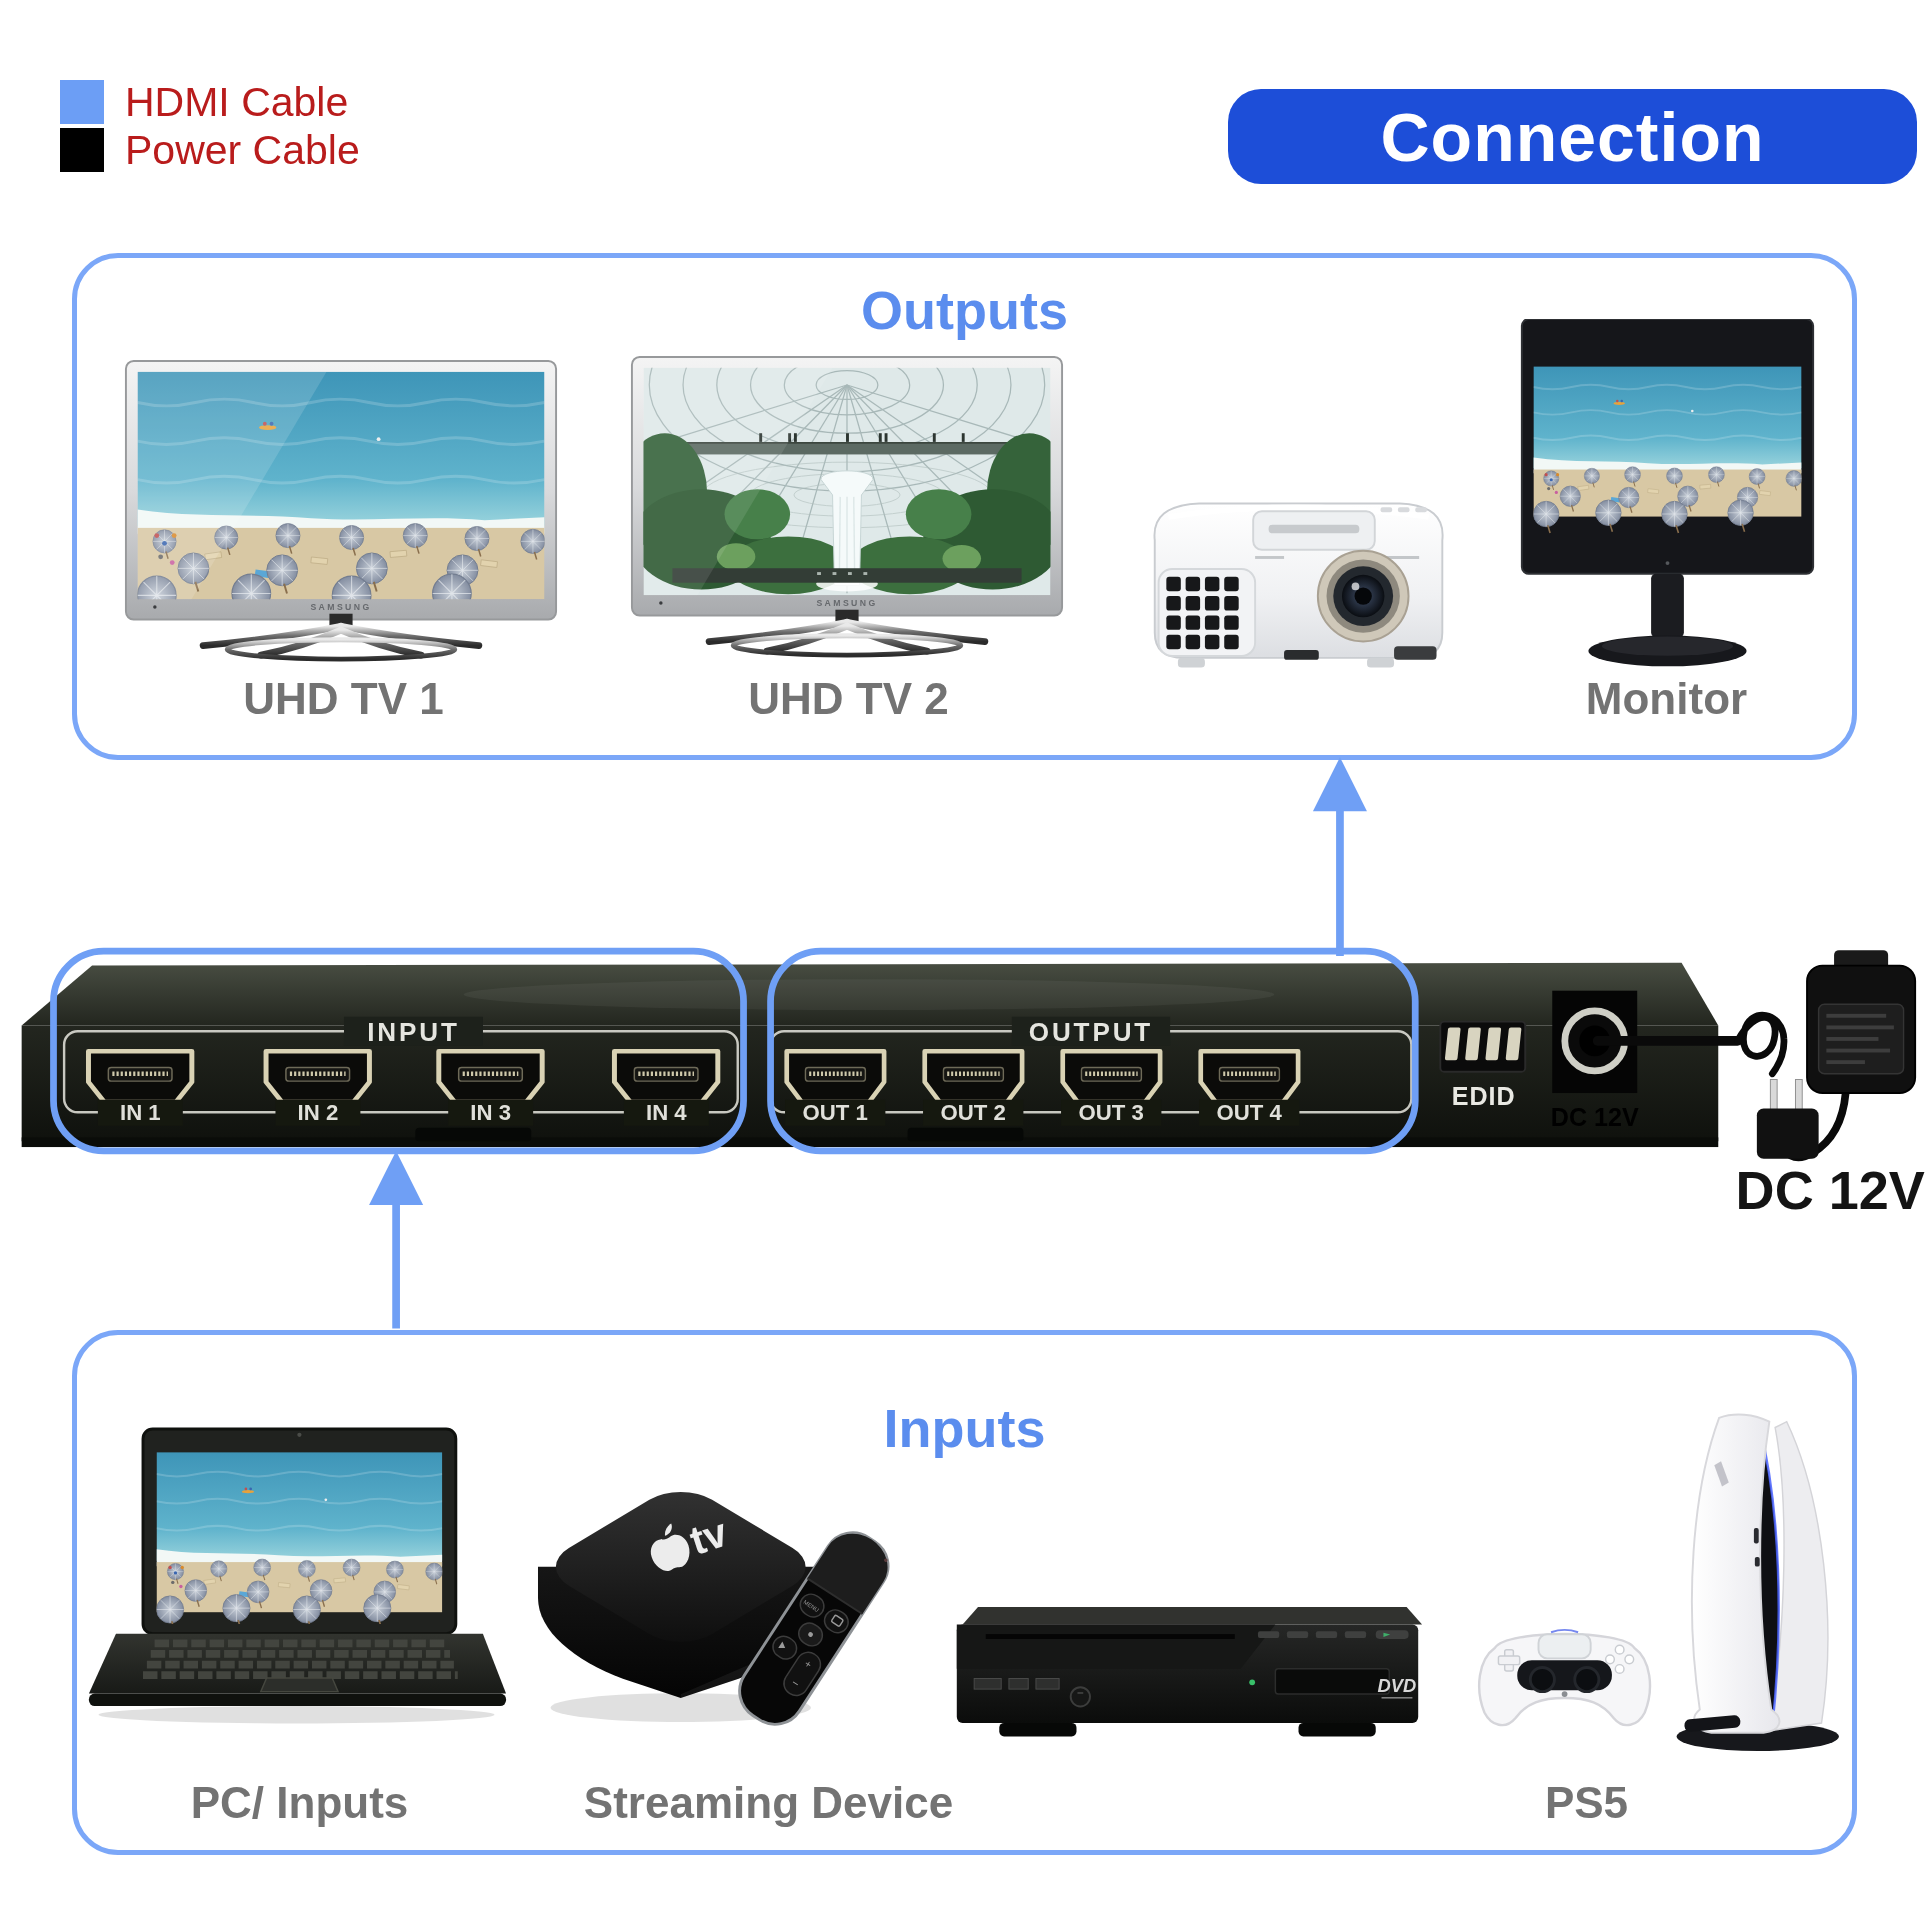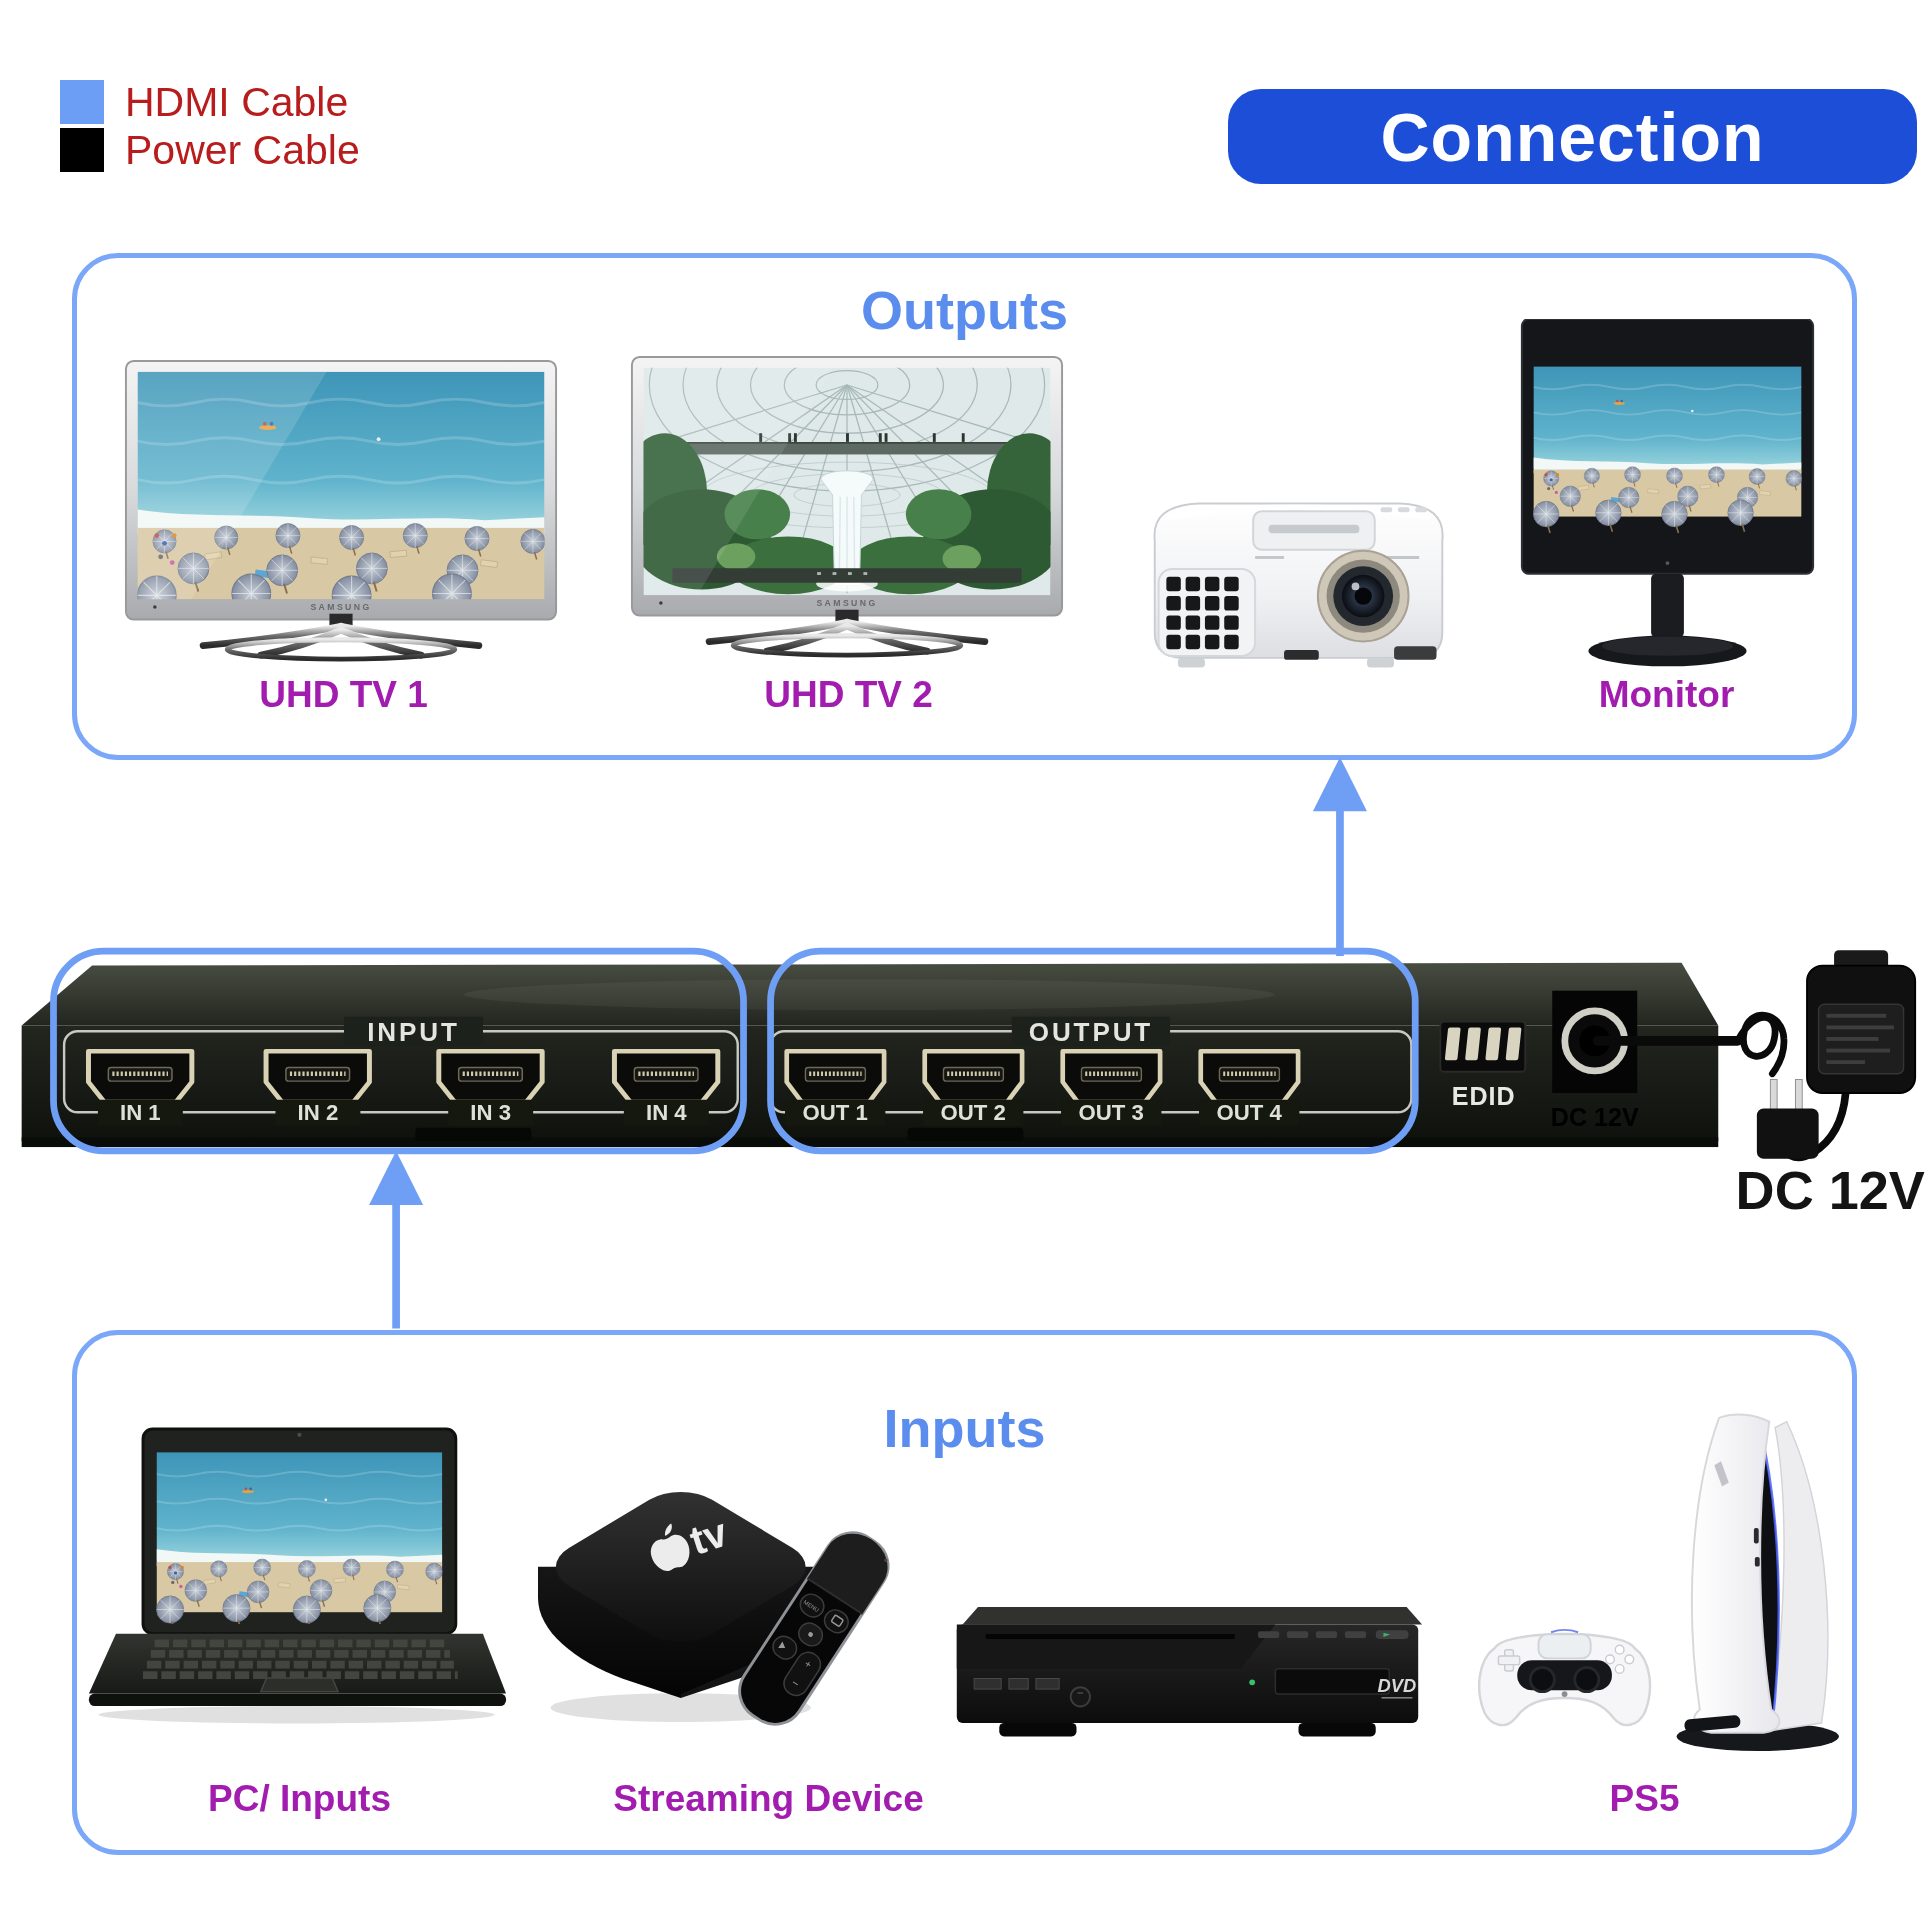--- a/index.html
+++ b/index.html
@@ -12,21 +12,21 @@
   .legend-label{font-size:41px;color:#b91c1c;line-height:1;}
   
   .banner{position:absolute;left:1228px;top:89px;width:689px;height:95px;background:#1d4ed8;
           border-radius:33px;display:flex;align-items:center;justify-content:center;
           color:#ffffff;font-size:68px;font-weight:bold;letter-spacing:1px;}
   
   .panel{position:absolute;background:#ffffff;border:5.8px solid #7BA7F8;border-radius:46px;}
   .panel-title{position:absolute;left:0;width:100%;text-align:center;color:#5B8DEE;
                font-size:54px;font-weight:bold;}
   .figure-label{position:absolute;width:425px;margin-left:-212px;text-align:center;
-                font-size:37px;font-weight:bold;color:#a21caf;white-space:nowrap;}
+                font-size:44px;font-weight:bold;color:#737373;white-space:nowrap;}
   svg{display:block;}
 </style>
 </head>
 <body>
 
 <div id="canvas">
 
   <svg width="0" height="0" class="abs" aria-hidden="true">
     <defs>
       <linearGradient id="silverG" x1="0" y1="0" x2="0" y2="1">
@@ -438,21 +438,21 @@
         <circle cx="47" cy="-16" r="4.5"></circle>
           <circle cx="67" cy="-16" r="4.5"></circle>
       </g>
       <circle cx="0" cy="20" r="3" fill="#8a8d92"></circle>
       <path d="M-14,-44 q14,-5 28,0" stroke="#3c55e8" stroke-width="2" fill="none" opacity="0.7"></path>
     </g>
   </svg>
 
   <div class="figure-label" style="left:299px;top:1778px;">PC/ Inputs</div>
   <div class="figure-label" style="left:768px;top:1778px;">Streaming Device</div>
-  <div class="figure-label" style="left:1644px;top:1778px;">PS5</div>
+  <div class="figure-label" style="left:1586px;top:1778px;">PS5</div>
 
   <svg class="abs" style="left:0;top:734px;" width="1931" height="608" viewBox="0 760 2000 630">
 
     <g>
       <polygon points="95,1000 1742,997 1780,1062 22,1062" fill="url(#devTopG)"></polygon>
       <ellipse cx="900" cy="1030" rx="420" ry="16" fill="#ffffff" opacity="0.05"></ellipse>
       <rect x="22" y="1062" width="1758" height="120" fill="url(#devFrontG)"></rect>
       <rect x="22" y="1178" width="1758" height="10" fill="#0a0c09"></rect>
       <rect x="430" y="1168" width="120" height="14" rx="4" fill="#060806"></rect>
       <rect x="940" y="1168" width="120" height="14" rx="4" fill="#060806"></rect>

